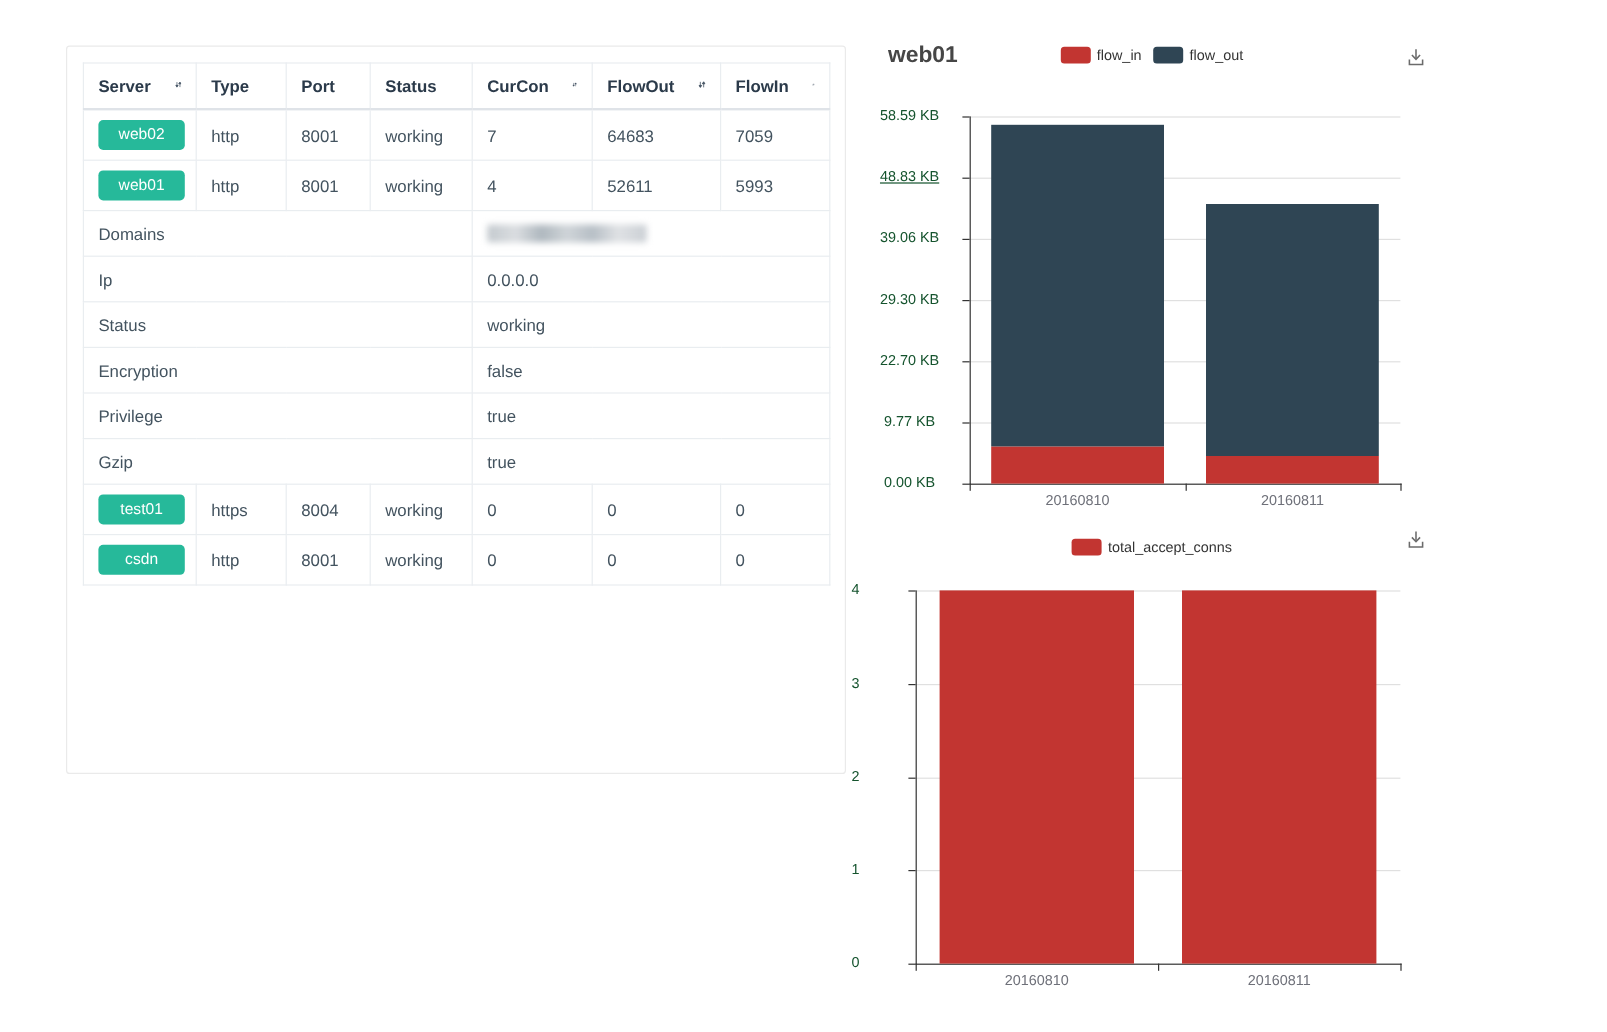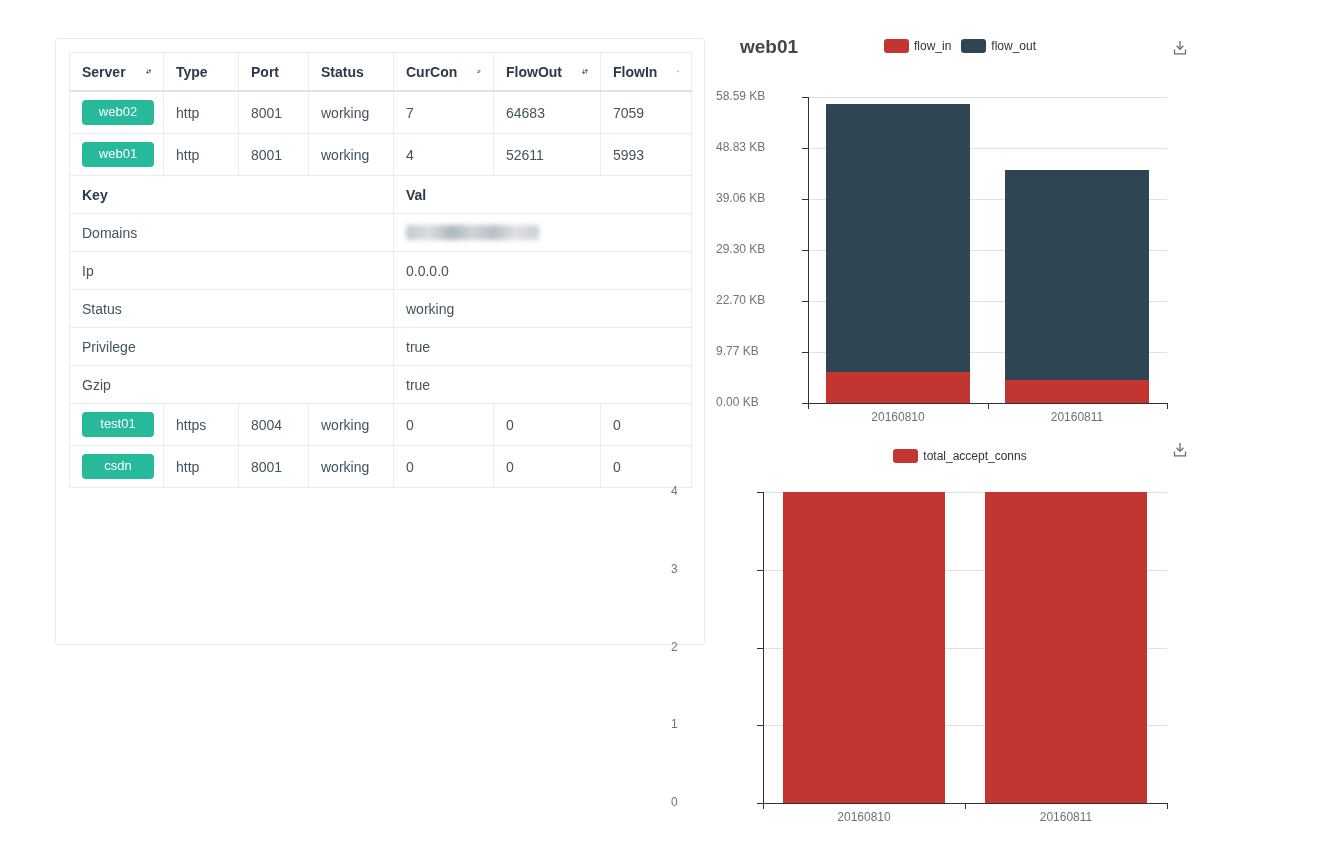--- a/index.html
+++ b/index.html
@@ -15,21 +15,21 @@
   }
   table.srv{border-collapse:collapse;width:622px;table-layout:fixed;}
   .srv th,.srv td{
     border:1px solid #e9edf0;padding:0 12px;text-align:left;
     vertical-align:middle;font-size:14px;overflow:hidden;
   }
   .srv thead th{
     height:37px;font-weight:bold;color:#2b3a4a;
     border-bottom:2px solid #dfe3e8;background:#fff;cursor:pointer;
   }
-  .th-flex{display:flex;align-items:center;justify-content:space-between;gap:20px;}
+  .th-flex{display:flex;align-items:flex-start;justify-content:space-between;gap:20px;}
   .row-server td{height:41px;color:#43535f;}
   .row-kv td{height:37px;color:#43535f;}
   .kv-head td{font-weight:bold;color:#2b3a4a;}
   .badge-btn{
     display:block;margin:0 auto;min-width:72px;background:#26b99a;color:#fff;
     border:none;border-radius:4px;font-size:13px;padding:5px 10px;
     font-family:inherit;cursor:pointer;line-height:1.1;
   }
   .blur-bar{
     width:133px;height:15px;border-radius:2px;filter:blur(2.5px);
@@ -41,21 +41,21 @@
   .legend-item{display:flex;align-items:center;gap:5px;cursor:pointer;}
   .legend-swatch{width:25px;height:14px;border-radius:3px;}
   .legend-label{font-size:12px;color:#333;}
   .dl-btn{position:absolute;left:1170px;width:22px;height:22px;cursor:pointer;}
   .plot{position:absolute;}
   .gridline{position:absolute;left:0;height:1px;background:#e0e0e0;}
   .axis-x{position:absolute;left:0;height:1px;background:#333;}
   .axis-y{position:absolute;left:0;top:0;width:1px;background:#333;}
   .tick-y{position:absolute;left:-6px;width:6px;height:1px;background:#333;}
   .tick-x{position:absolute;width:1px;height:6px;background:#333;}
-  .ylab{position:absolute;left:-92px;width:84px;font-size:12px;color:#737373;text-align:left;}
+  .ylab{position:absolute;left:-92px;width:84px;font-size:12px;color:#14532d;text-align:center;}
   .xlab{position:absolute;width:120px;font-size:12px;color:#6e7079;text-align:center;}
   .bar-seg{position:absolute;}
 </style>
 </head>
 <body>
 
 <div class="card">
   <table class="srv">
     <colgroup>
       <col style="width:94px">
@@ -177,37 +177,37 @@
           <td>
             <button class="badge-btn">web01</button>
           </td>
           <td>http</td>
           <td>8001</td>
           <td>working</td>
           <td>4</td>
           <td>52611</td>
           <td>5993</td>
         </tr>
-        <tr class="row-kv kv-head">
-          <td colspan="4">Key</td>
-          <td colspan="3">Val</td>
-        </tr>
         <tr class="row-kv">
           <td colspan="4">Domains</td>
           <td colspan="3">
             <div class="blur-bar"></div>
           </td>
         </tr>
         <tr class="row-kv">
           <td colspan="4">Ip</td>
           <td colspan="3">0.0.0.0</td>
         </tr>
         <tr class="row-kv">
           <td colspan="4">Status</td>
           <td colspan="3">working</td>
+        </tr>
+        <tr class="row-kv">
+          <td colspan="4">Encryption</td>
+          <td colspan="3">false</td>
         </tr>
         <tr class="row-kv">
           <td colspan="4">Privilege</td>
           <td colspan="3">true</td>
         </tr>
         <tr class="row-kv">
           <td colspan="4">Gzip</td>
           <td colspan="3">true</td>
         </tr>
         <tr class="row-server">
@@ -264,21 +264,21 @@
     <div class="tick-y" style="top: 204px;"></div>
     <div class="ylab" style="top: 196px;">22.70 KB</div>
     <div class="gridline" style="top: 153px; width: 359px;"></div>
     <div class="tick-y" style="top: 153px;"></div>
     <div class="ylab" style="top: 145px;">29.30 KB</div>
     <div class="gridline" style="top: 102px; width: 359px;"></div>
     <div class="tick-y" style="top: 102px;"></div>
     <div class="ylab" style="top: 94px;">39.06 KB</div>
     <div class="gridline" style="top: 51px; width: 359px;"></div>
     <div class="tick-y" style="top: 51px;"></div>
-    <div class="ylab" style="top: 43px;">48.83 KB</div>
+    <div class="ylab" style="top: 43px; text-decoration: underline;">48.83 KB</div>
     <div class="gridline" style="top: 0px; width: 359px;"></div>
     <div class="tick-y" style="top: 0px;"></div>
     <div class="ylab" style="top: -8px;">58.59 KB</div>
     <div class="axis-x" style="top: 306px; width: 360px;"></div>
     <div class="axis-y" style="height: 307px;"></div>
     <div class="tick-x" style="left: 0px; top: 306px;"></div>
     <div class="tick-x" style="left: 180px; top: 306px;"></div>
     <div class="tick-x" style="left: 359px; top: 306px;"></div>
     <div class="xlab" style="left: 30px; top: 313px;">20160810</div>
     <div class="bar-seg" style="left: 18px; top: 275.447px; width: 144px; height: 30.553px; background: rgb(194, 53, 49);"></div>

